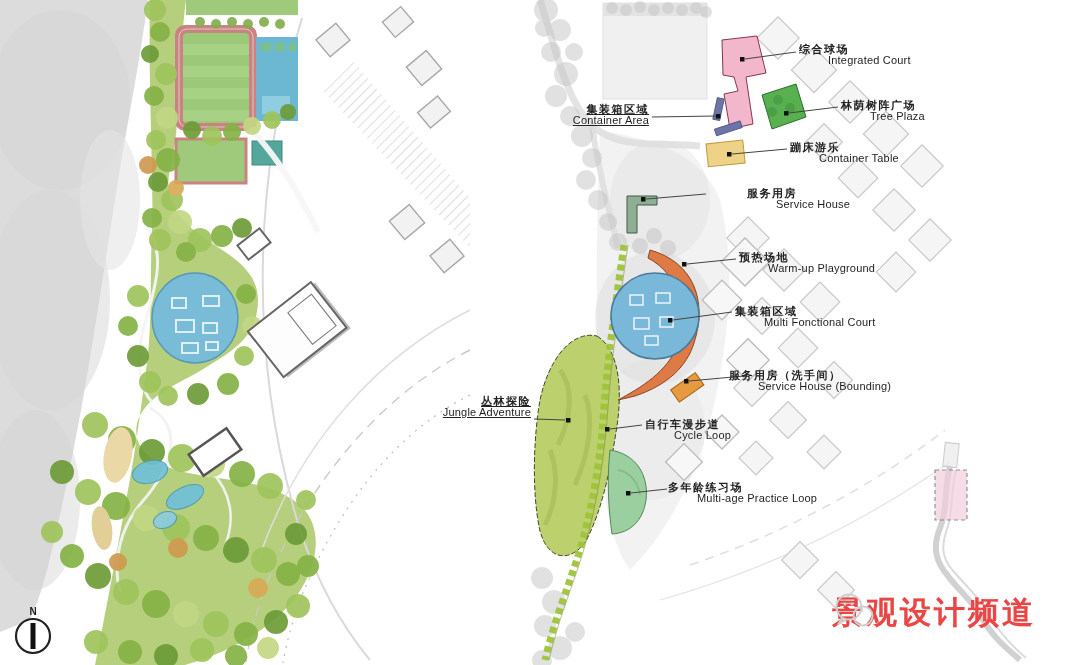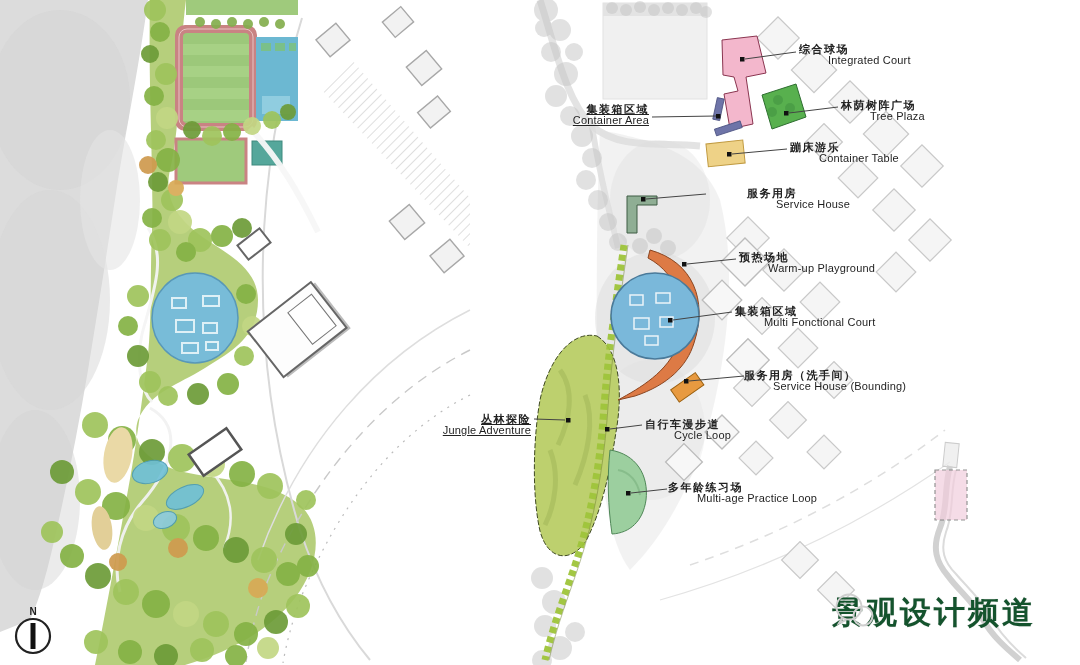--- a/index.html
+++ b/index.html
@@ -4,21 +4,21 @@
 <style>
   html,body{margin:0;padding:0;background:#ffffff;}
   .stage{position:relative;width:1080px;height:665px;overflow:hidden;background:#ffffff;
          font-family:"Liberation Sans",sans-serif;}
   .stage svg{position:absolute;left:0;top:0;}
   .ann{position:absolute;font-size:11px;line-height:10.5px;color:#222;white-space:nowrap;}
   .ann .zh{font-weight:700;letter-spacing:1.5px;}
   .ann .en{font-weight:400;letter-spacing:.2px;color:#1e1e1e;margin-left:29px;}
   .ann.right{text-align:right;text-decoration:underline;}
   .watermark{position:absolute;left:832px;top:592px;display:flex;align-items:center;gap:7px;}
-  .watermark .wm-text{font-size:31px;font-weight:700;letter-spacing:3px;color:#14532d;
+  .watermark .wm-text{font-size:31px;font-weight:700;letter-spacing:3px;color:#ef4444;
                       text-shadow:0 0 1px #c6c6c6;}
 </style>
 </head>
 <body>
 
 <div class="stage">
 <svg width="1080" height="665" viewBox="0 0 1080 665">
   <defs>
     <pattern id="hatch" width="7" height="7" patternTransform="rotate(45)" patternUnits="userSpaceOnUse">
       <line x1="0" y1="0" x2="0" y2="7" stroke="#c9c9c9" stroke-width="1.4"></line>
@@ -430,25 +430,25 @@
   <div class="en">Service House</div>
 </div>
 <div class="ann" style="left:739px;top:252px">
   <div class="zh">预热场地</div>
   <div class="en">Warm-up Playground</div>
 </div>
 <div class="ann" style="left:735px;top:306px">
   <div class="zh">集装箱区域</div>
   <div class="en">Multi Fonctional Court</div>
 </div>
-<div class="ann" style="left:744px;top:370px">
+<div class="ann" style="left:729px;top:370px">
   <div class="zh">服务用房（洗手间）</div>
   <div class="en">Service House (Bounding)</div>
 </div>
-<div class="ann right" style="right:549px;top:414px">
+<div class="ann right" style="right:549px;top:396px">
   <div class="zh">丛林探险</div>
   <div class="en">Jungle Adventure</div>
 </div>
 <div class="ann" style="left:645px;top:419px">
   <div class="zh">自行车漫步道</div>
   <div class="en">Cycle Loop</div>
 </div>
 <div class="ann" style="left:668px;top:482px">
   <div class="zh">多年龄练习场</div>
   <div class="en">Multi-age Practice Loop</div>

